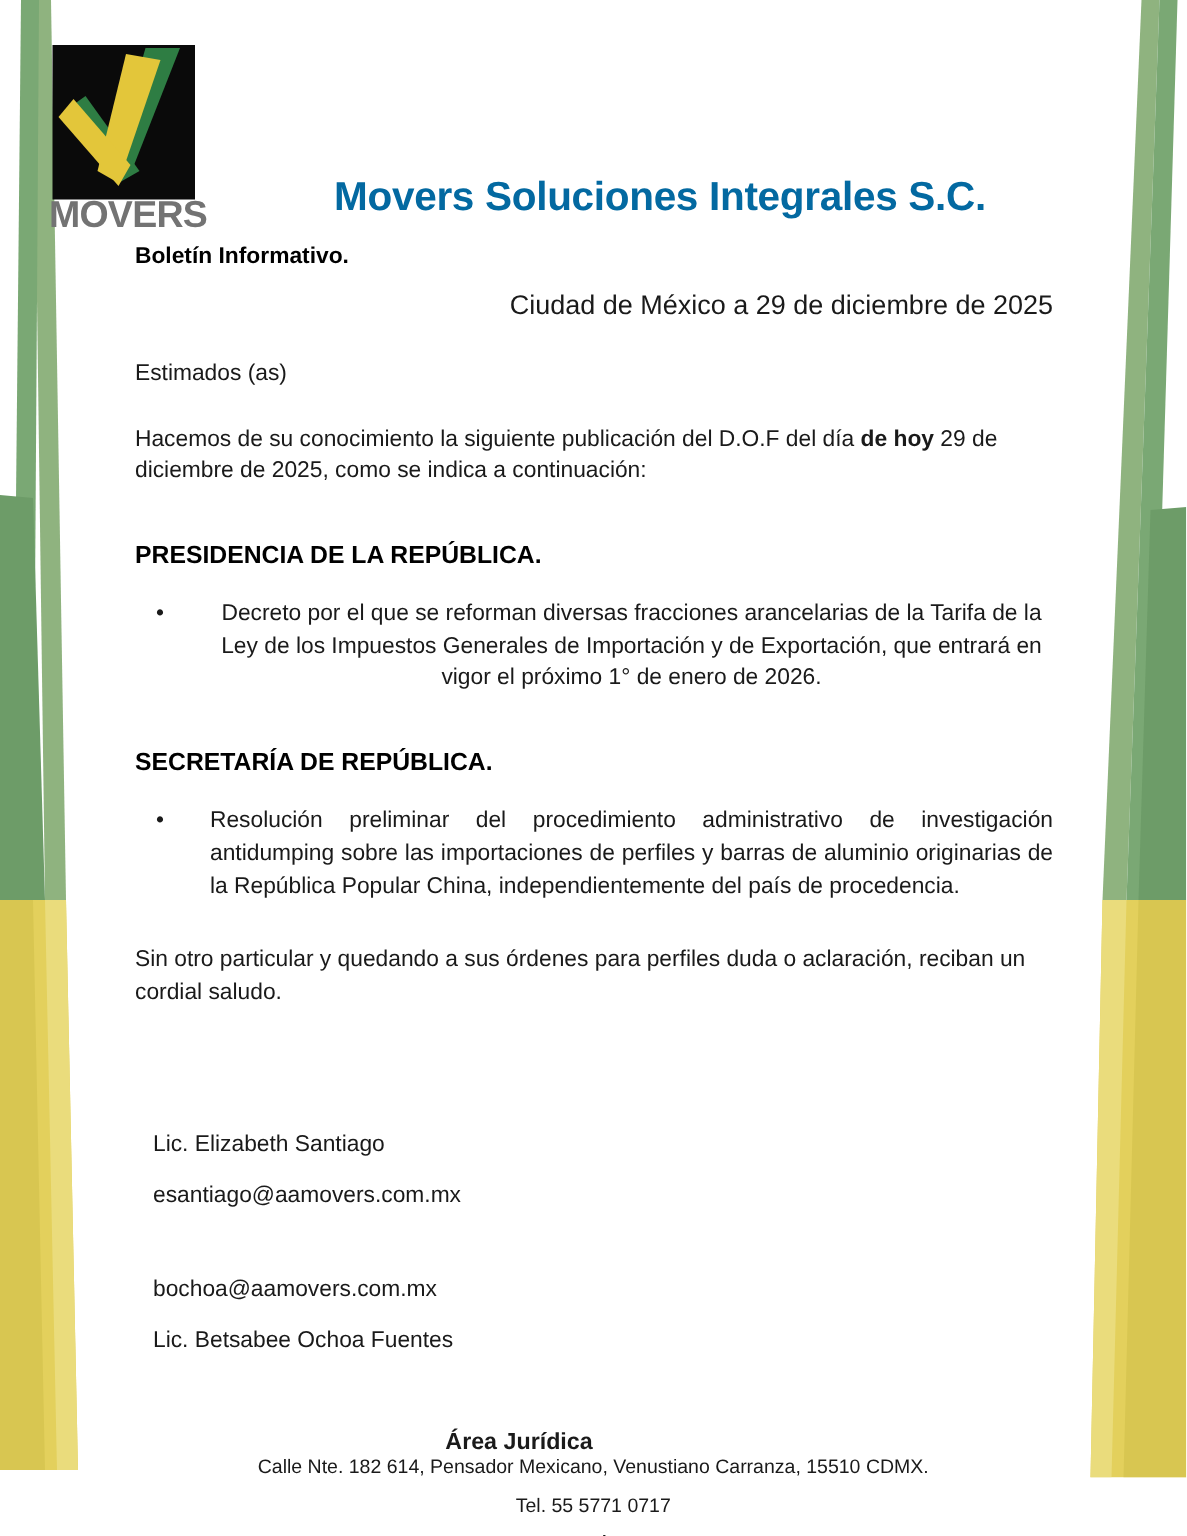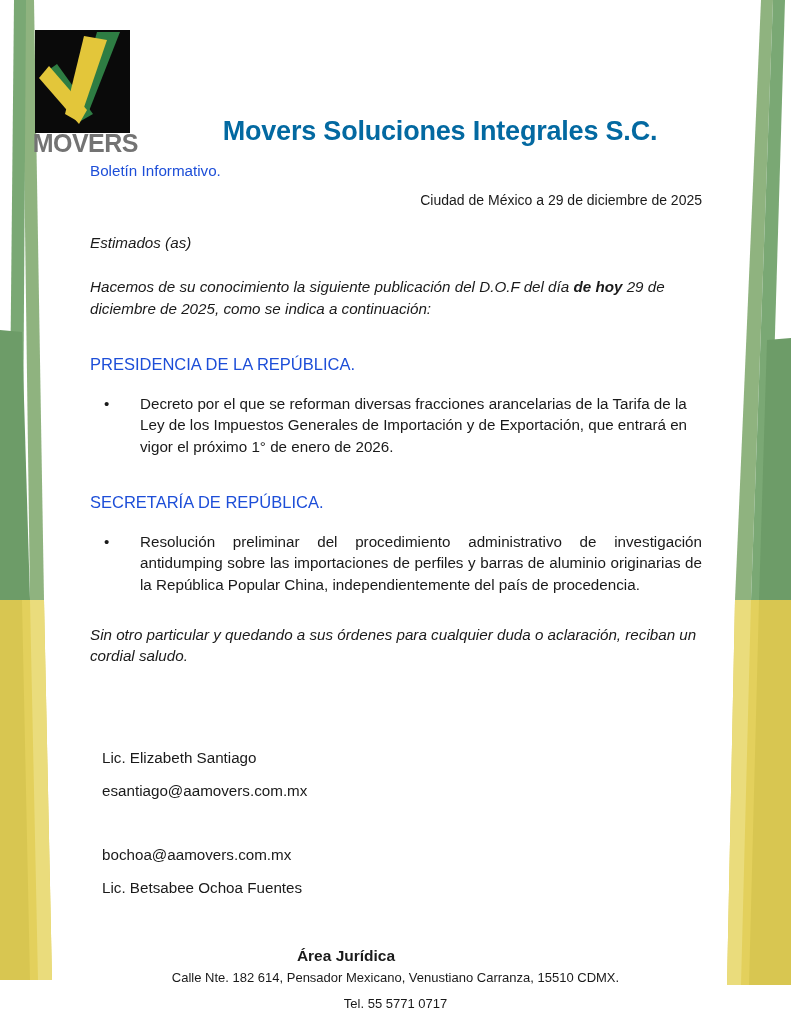--- a/index.html
+++ b/index.html
@@ -90,40 +90,39 @@
     position: absolute;
     left: 90px;
     top: 160px;
     width: 612px;
     color: #1a1a1a;
     font-size: 15.2px;
     line-height: 1.42;
   }
 
   .green-heading {
-    color: #1d4ed8;
-    font-weight: normal;
+    color: #000000;
+    font-weight: bold;
     font-size: 15.2px;
     margin: 0;
   }
   .green-heading.big {
     font-size: 16.5px;
   }
 
   .date-line {
     text-align: right;
     margin: 9px 0 0 0;
-    font-size: 14px;
+    font-size: 18px;
   }
 
   .para {
     margin: 0;
     font-size: 15.2px;
     line-height: 1.42;
-    font-style: italic;
   }
 
   .sp-22 { height: 22px; }
   .sp-18 { height: 18px; }
   .sp-16 { height: 16px; }
   .sp-28 { height: 28px; }
   .sp-34 { height: 34px; }
   .sp-40 { height: 40px; }
 
   .bullet-row {
@@ -137,21 +136,21 @@
     font-size: 15.2px;
     line-height: 1.42;
     color: #1a1a1a;
   }
   .bullet-text {
     flex: 1 1 auto;
     font-size: 15.2px;
     line-height: 1.42;
     text-align: justify;
   }
-  .bullet-text.nojust { text-align: left; }
+  .bullet-text.nojust { text-align: center; }
 
   b.inline-bold { font-weight: bold; }
 
   .centered-bold {
     text-align: center;
     font-weight: bold;
     font-size: 15.5px;
     margin: 0;
     padding-right: 100px;
   }
@@ -260,21 +259,21 @@
 
     <div class="sp-16"></div>
 
     <div class="bullet-row">
       <span class="bullet-dot">•</span>
       <span class="bullet-text">Resolución preliminar del procedimiento administrativo de investigación antidumping sobre las importaciones de perfiles y barras de aluminio originarias de la República Popular China, independientemente del país de procedencia.</span>
     </div>
 
     <div class="sp-28"></div>
 
-    <p class="para">Sin otro particular y quedando a sus órdenes para cualquier duda o aclaración, reciban un cordial saludo.</p>
+    <p class="para">Sin otro particular y quedando a sus órdenes para perfiles duda o aclaración, reciban un cordial saludo.</p>
 
     <div class="sp-40"></div>
 
 
     <div class="sp-28"></div>
 
     <p class="signer">Lic. Elizabeth Santiago</p>
     <p class="signer">esantiago@aamovers.com.mx</p>
 
     <div class="sp-18"></div>

